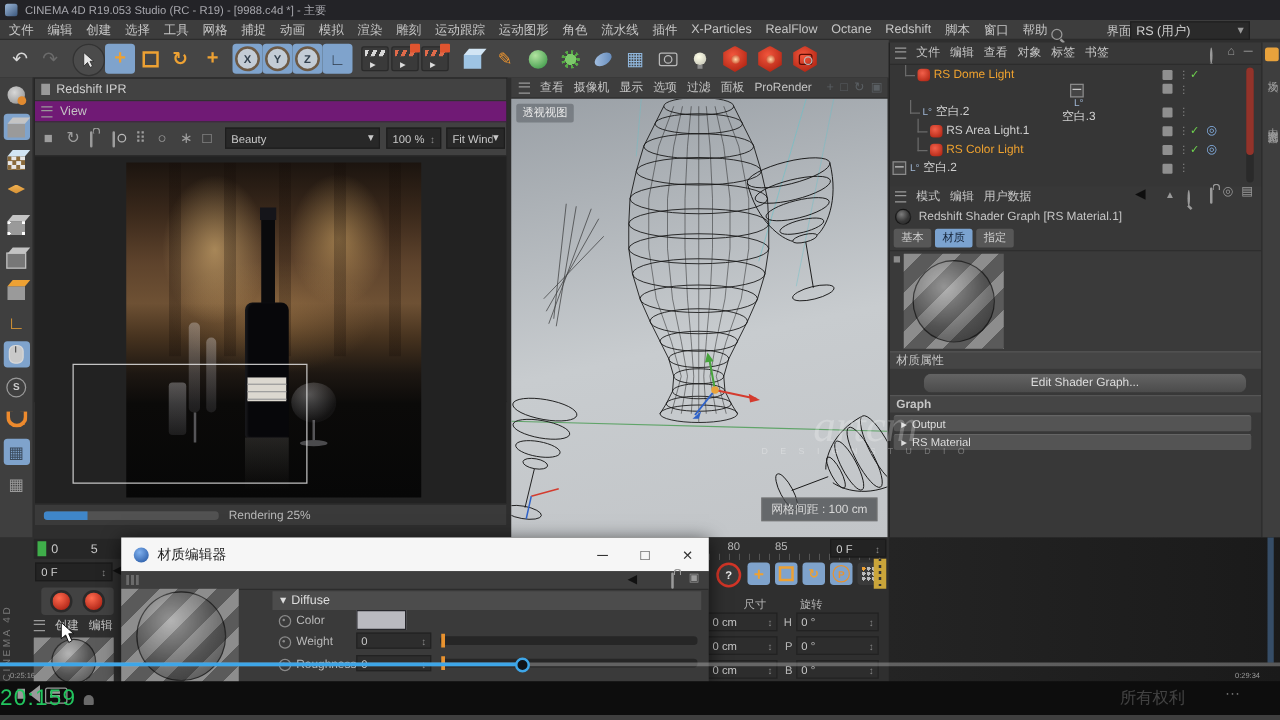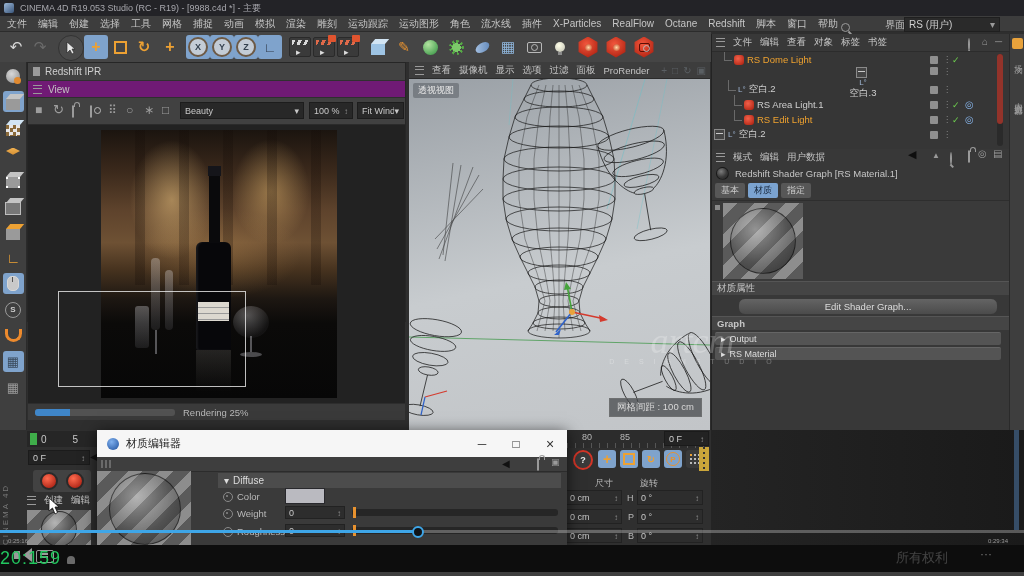--- a/index.html
+++ b/index.html
@@ -576,21 +576,21 @@
         <span class="lightico" style="margin-left:2px;"></span>
         <span class="lbl">RS Area Light.1</span>
         <span class="laychip"></span>
           <span class="dots2"></span>
         <span class="chk"></span>
           <span class="tgt"></span>
       </div>
       <div class="omrow" style="padding-left:22px;">
         <span class="guide"></span>
         <span class="lightico" style="margin-left:2px;"></span>
-        <span class="lbl sel">RS Edit Light</span>
+        <span class="lbl sel">RS Color Light</span>
         <span class="laychip"></span>
           <span class="dots2"></span>
         <span class="chk"></span>
           <span class="tgt"></span>
       </div>
       <div class="omrow" style="padding-left:2px;">
         <span class="exp"></span>
         <span class="nullico" style="margin-left:3px;"></span>
         <span class="lbl">空白.2</span>
         <span class="laychip"></span>

